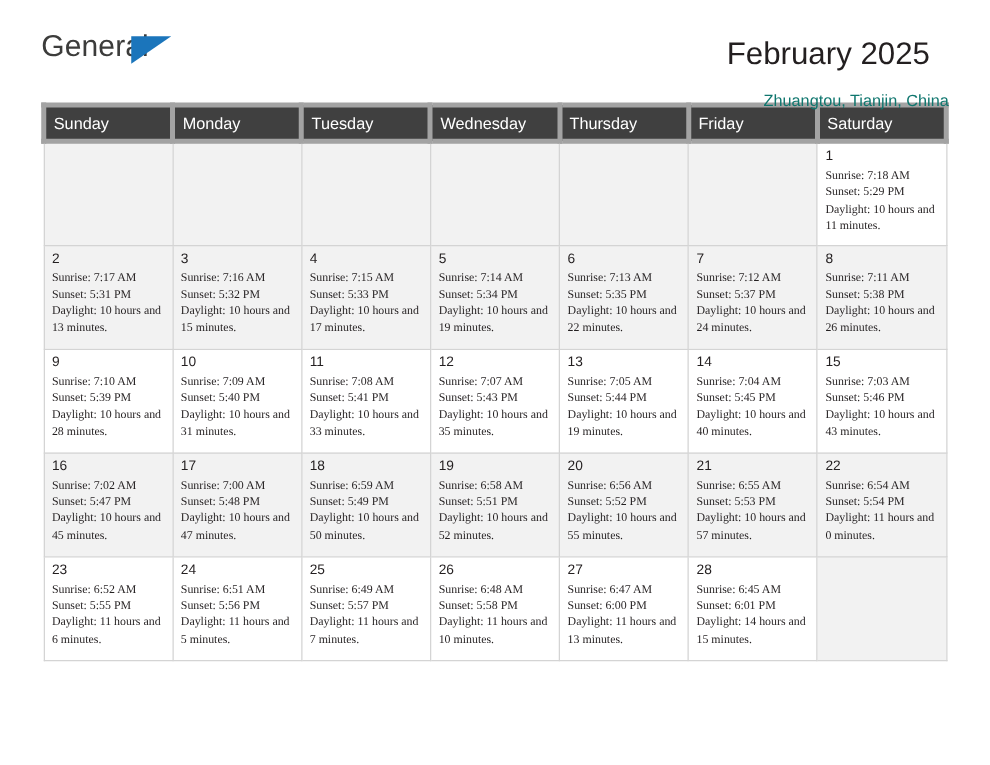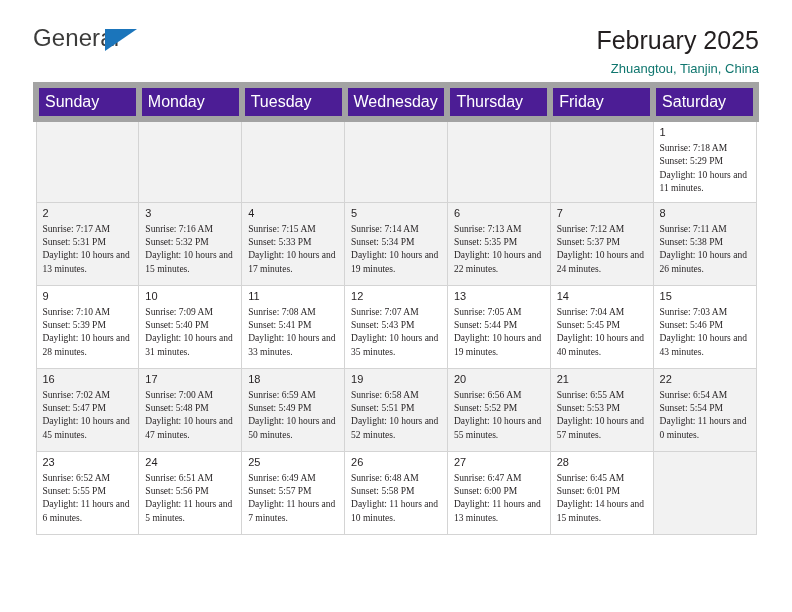--- a/index.html
+++ b/index.html
@@ -61,44 +61,44 @@
   }
   .title-block {
     text-align: right;
     padding-top: 1px;
   }
   .cal-title {
     font-size: 25px;
     color: #231f20;
     line-height: 1.1;
     font-weight: normal;
-    margin: 0;
+    margin: 15px;
   }
   .cal-subtitle {
     font-size: 13px;
     color: #0f766e;
     margin: 7px 0 0 0;
     font-weight: normal;
   }
 
   
   .calendar {
     width: 726px;
     border-collapse: collapse;
     table-layout: fixed;
     margin-top: 8px;
   }
   .calendar th {
-    background: #4c1d95;
+    background: #404040;
     color: #ffffff;
-    font-size: 16px;
+    font-size: 13px;
     font-weight: normal;
     text-align: left;
     padding: 5px 0 5px 6px;
-    border: 6px solid #a3a3a3;
+    border: 4px solid #a3a3a3;
     height: 11px;
   }
   .calendar td {
     vertical-align: top;
     border: 1px solid #d4d4d4;
     border-top: 1px solid #b9b9b9;
     padding: 3px 5px 6px 6px;
     height: 83px;
     box-sizing: border-box;
     background: #ffffff;

